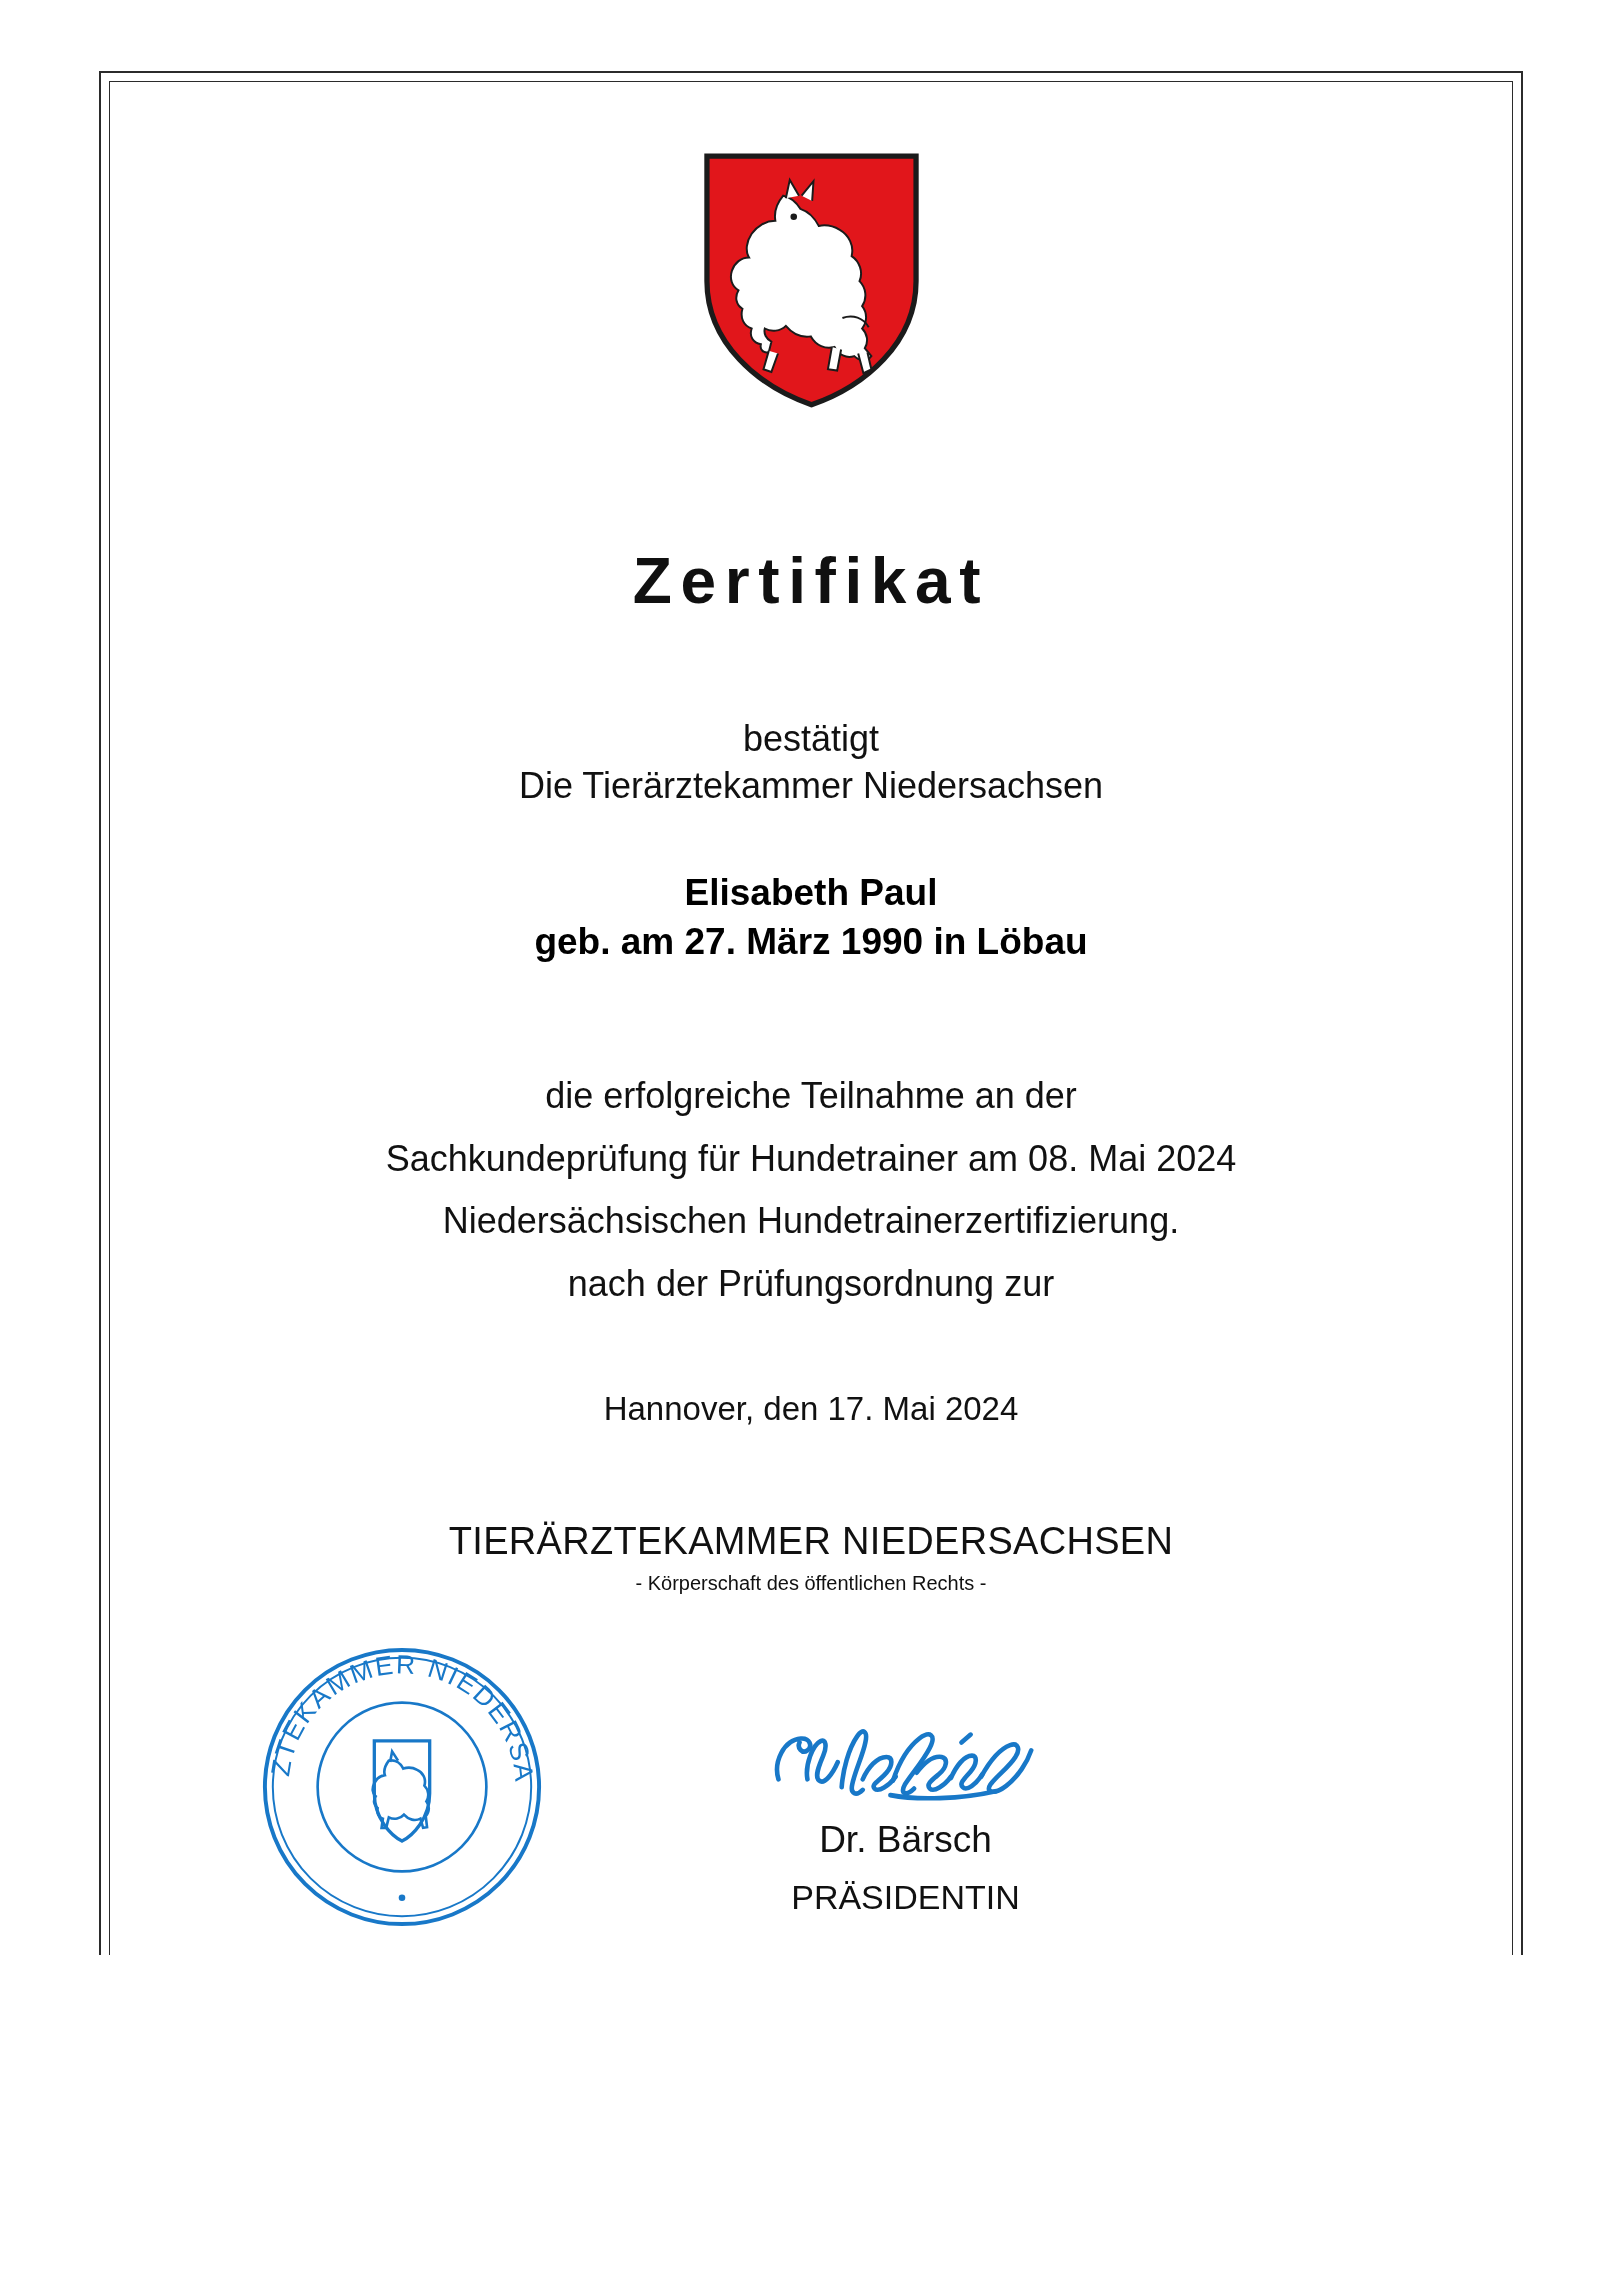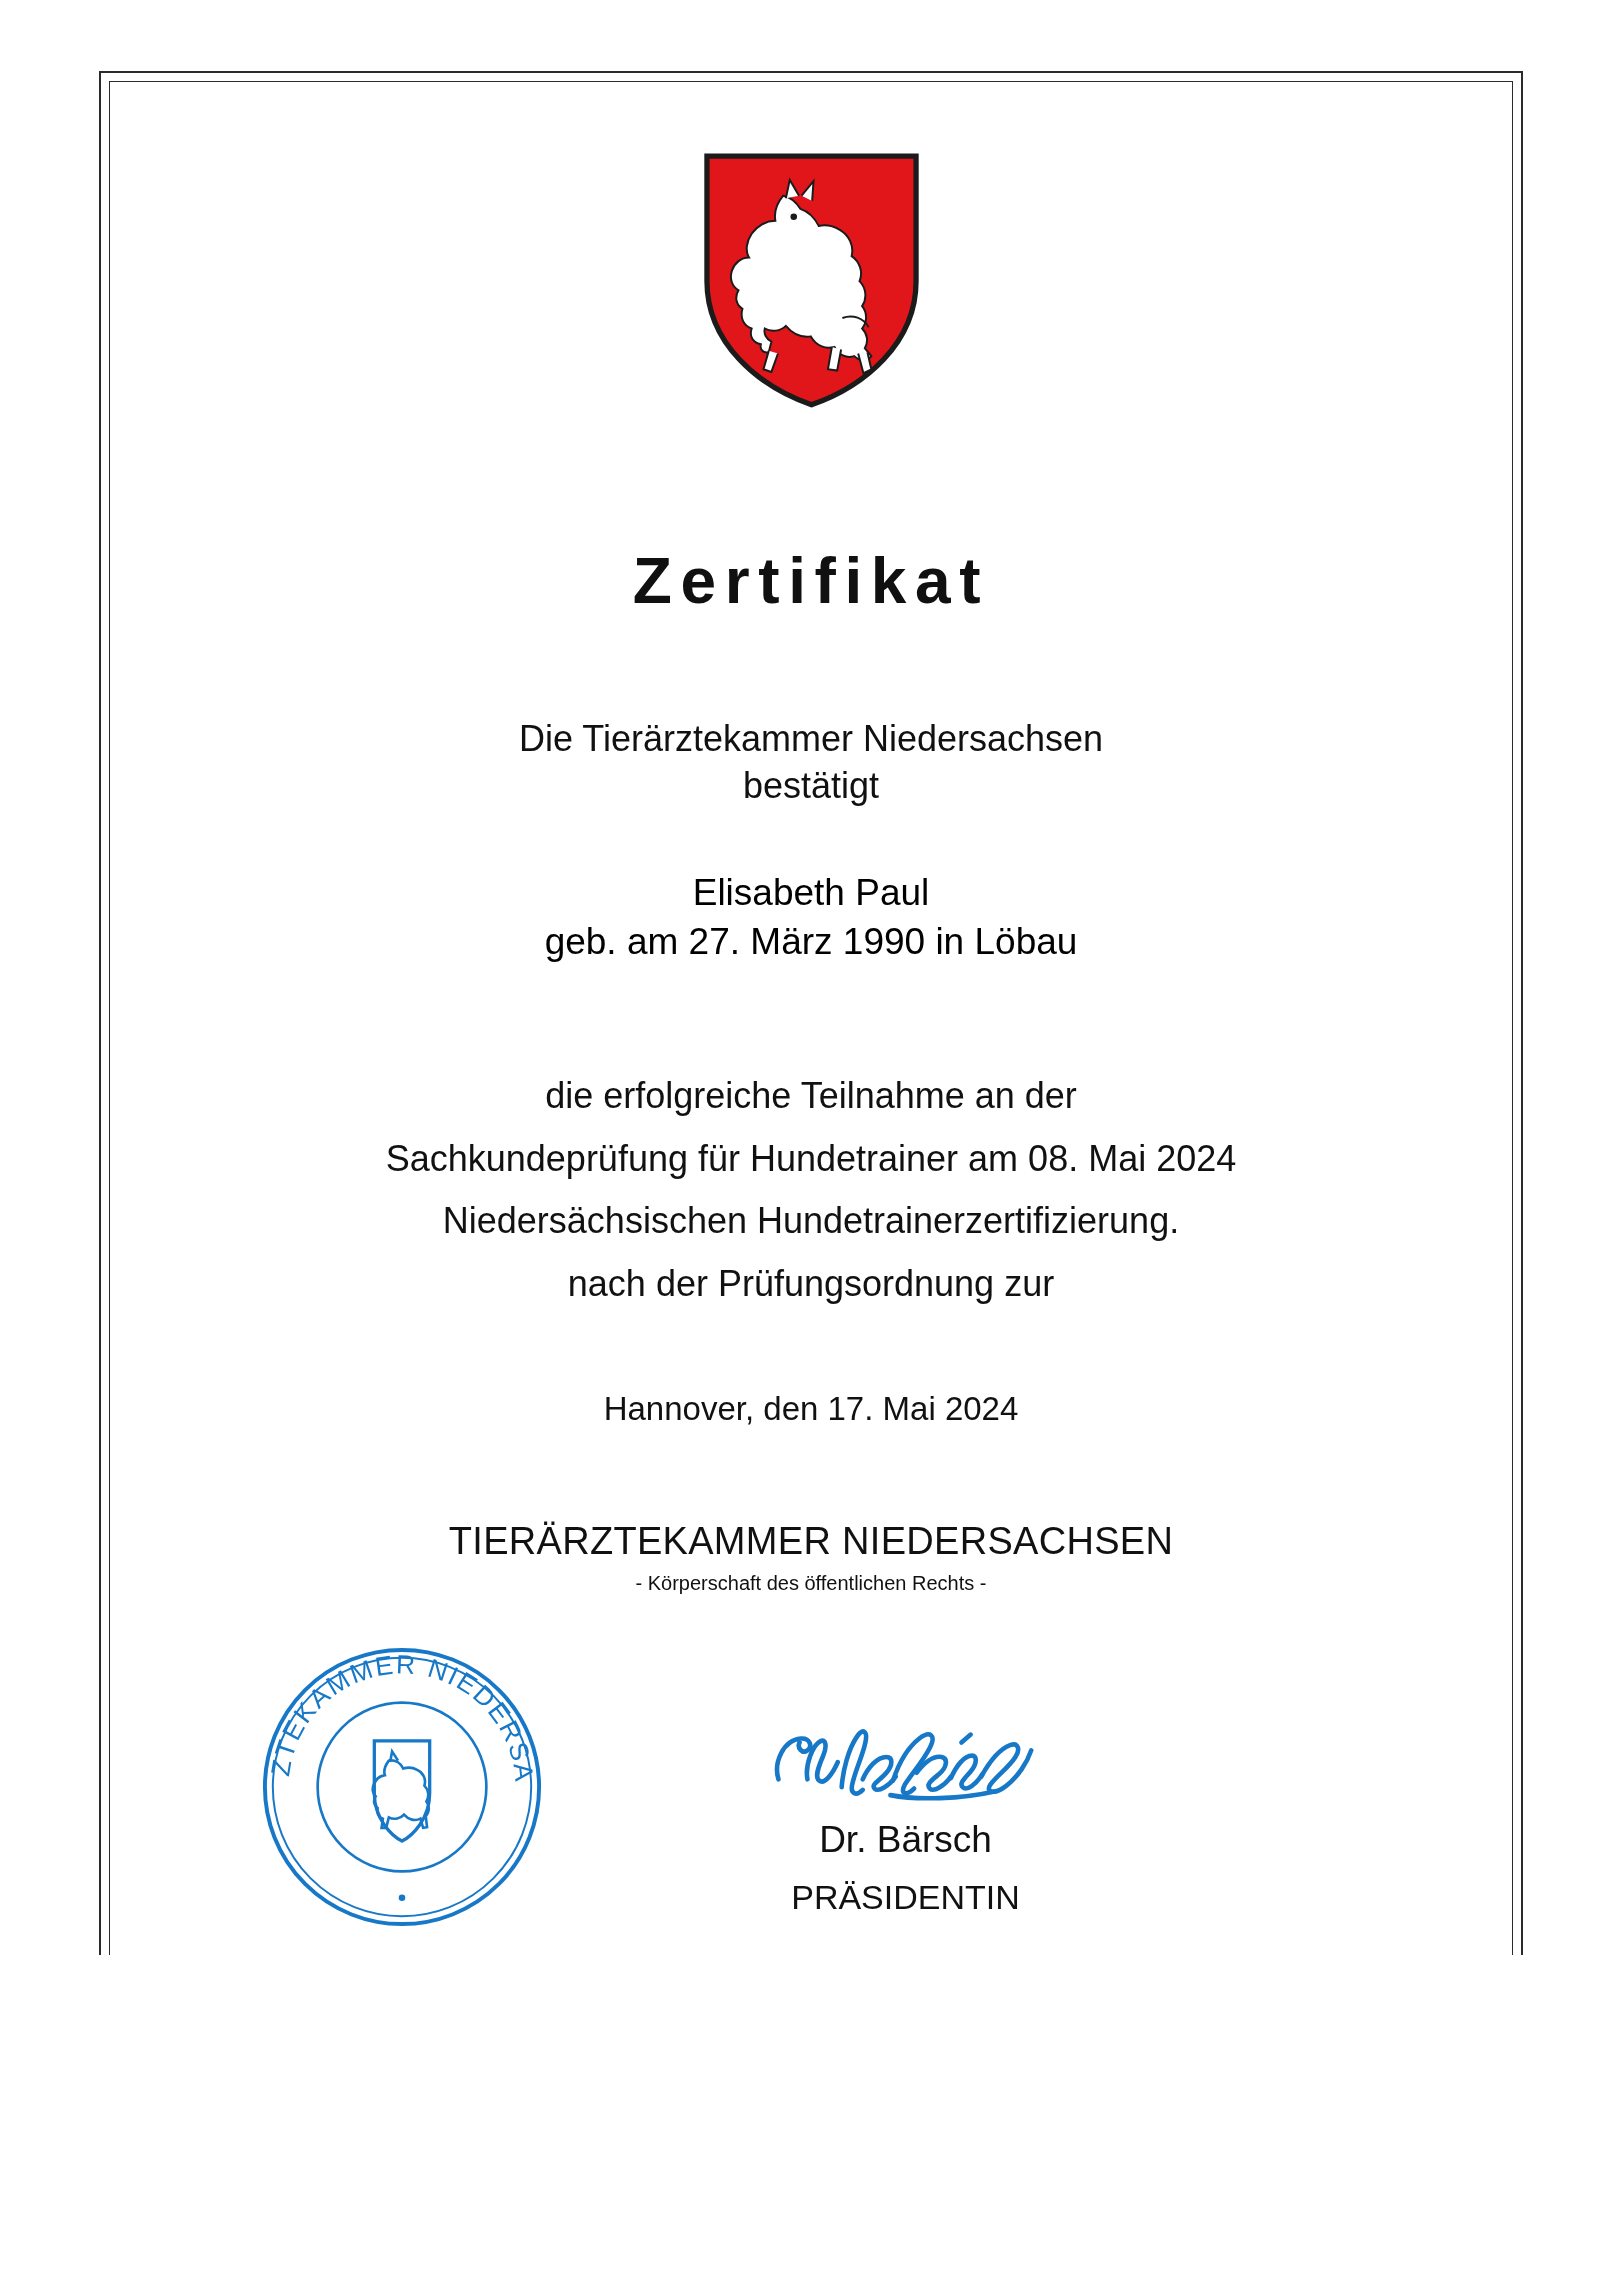--- a/index.html
+++ b/index.html
@@ -67,21 +67,21 @@
     margin-top: 98px;
     font-size: 36px;
     line-height: 1.30;
     text-align: center;
     color: #111111;
   }
 
   .recipient {
     margin-top: 58px;
     font-size: 37px;
-    font-weight: normal;
+    font-weight: bold;
     line-height: 1.33;
     text-align: center;
     color: #000000;
   }
 
   .body-text {
     margin-top: 99px;
     font-size: 36px;
     line-height: 1.74;
     text-align: center;
@@ -178,22 +178,22 @@
           <path d="M212 252 C228 246 244 252 252 266" fill="none"></path>
           <path d="M100 302 L92 330 L104 334 L114 306"></path>
           <path d="M196 296 L190 330 L204 332 L210 300"></path>
           <path d="M236 306 L244 336 L256 330 L250 304"></path>
         </g>
       </svg>
 
       <div class="title">Zertifikat</div>
 
       <div class="intro">
+        <div>bestätigt</div>
         <div>Die Tierärztekammer Niedersachsen</div>
-        <div>bestätigt</div>
       </div>
 
       <div class="recipient">
         <div>Elisabeth Paul</div>
         <div>geb. am 27. März 1990 in Löbau</div>
       </div>
 
       <div class="body-text">
         <div>die erfolgreiche Teilnahme an der</div>
         <div>Sachkundeprüfung für Hundetrainer am 08. Mai 2024</div>

